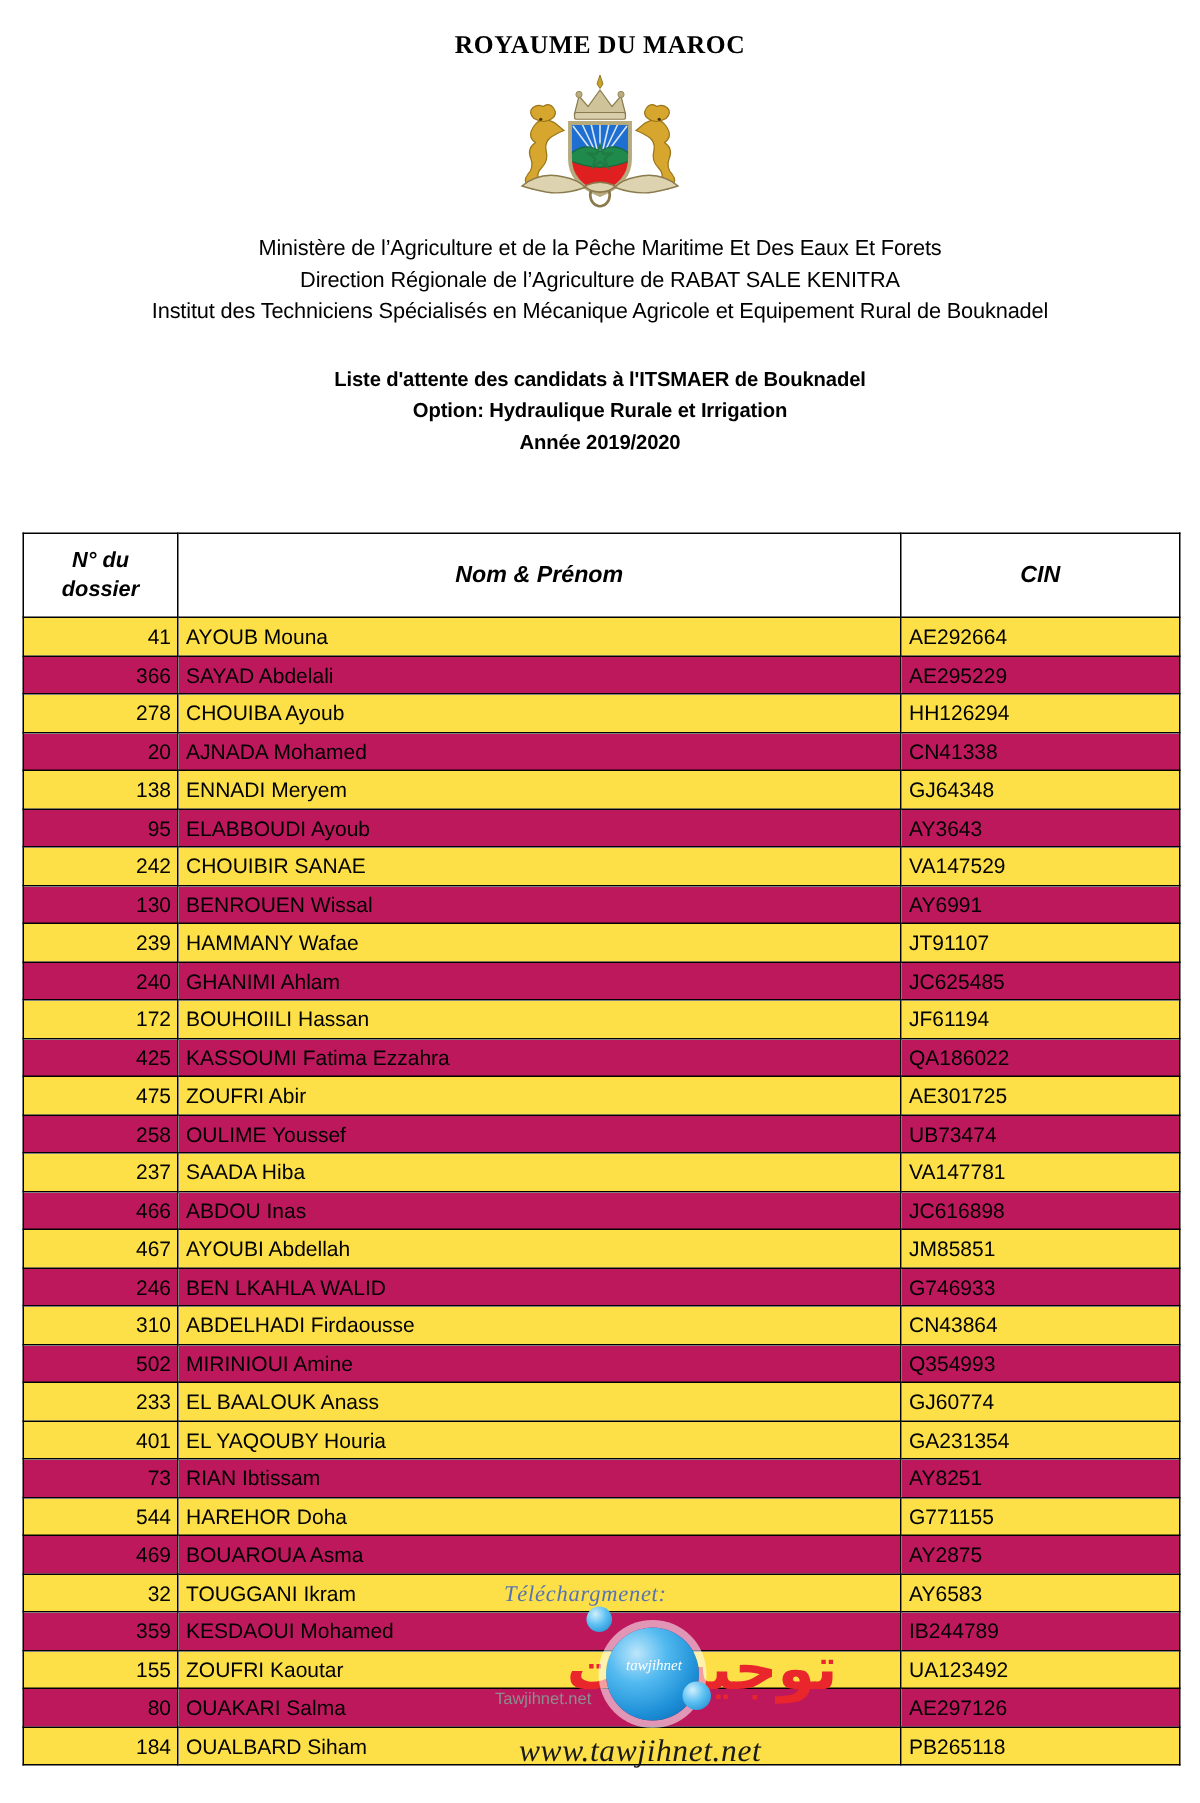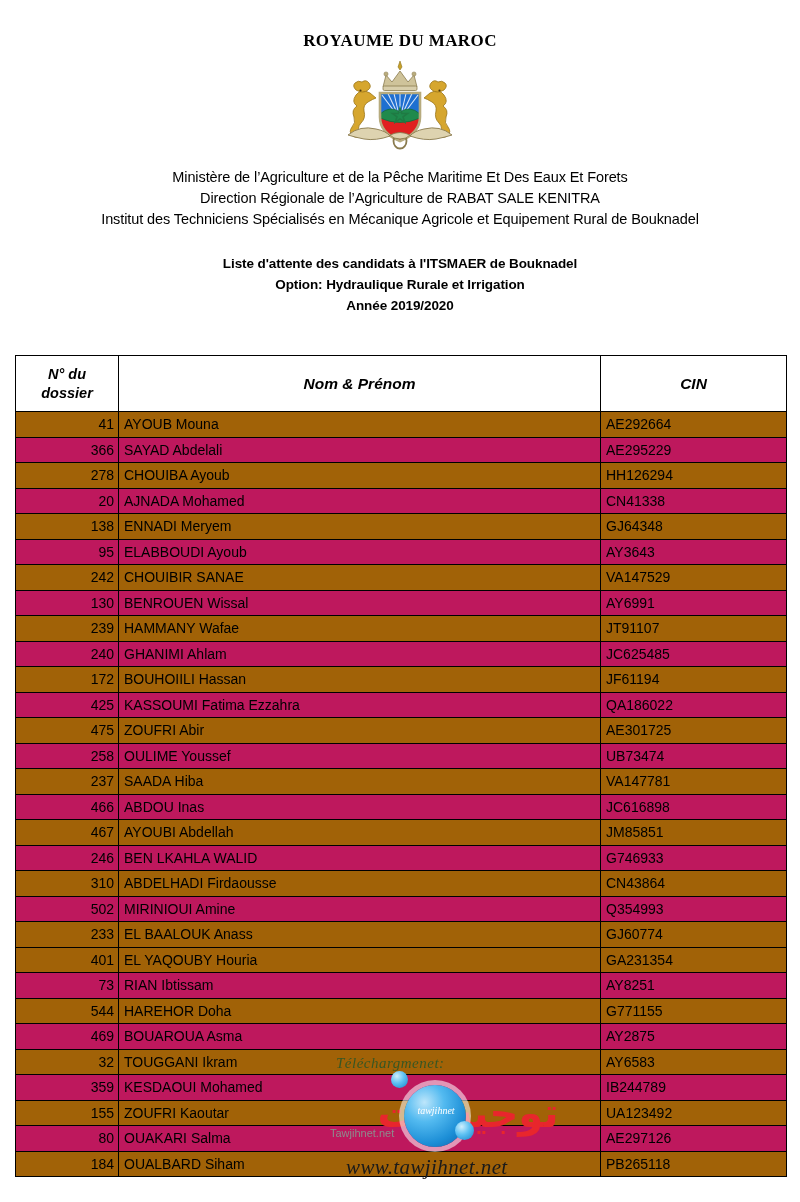--- a/index.html
+++ b/index.html
@@ -23,21 +23,21 @@
     width: 800px;
     height: 1202px;
   }
 
   .kingdom-title {
     text-align: center;
     font-family: "Liberation Serif", serif;
     font-weight: bold;
     font-size: 17px;
     letter-spacing: 0.4px;
-    padding-top: 32px;
+    padding-top: 21px;
     line-height: 1.1;
   }
 
   
   .emblem-wrap {
     display: flex;
     justify-content: center;
     align-items: flex-start;
     margin-top: 6px;
     height: 96px;
@@ -116,21 +116,21 @@
   table.candidates tbody td.cell-nom {
     text-align: left;
     padding-left: 5px;
   }
   table.candidates tbody td.cell-cin {
     text-align: left;
     padding-left: 5px;
   }
 
   table.candidates tbody tr.row-alt td {
-    background: #a16207;
+    background: #fde047;
   }
   table.candidates tbody tr.row-plain td {
     background: #be185d;
   }
 
   
   .watermark {
     position: absolute;
     left: 0;
     top: 0;
@@ -146,21 +146,21 @@
     width: 300px;
     height: 140px;
   }
   .wm-telecharg {
     position: absolute;
     left: 18px;
     top: 0px;
     font-family: "Liberation Serif", serif;
     font-style: italic;
     font-size: 15px;
-    color: #14532d;
+    color: #1d4ed8;
     opacity: 0.75;
     white-space: nowrap;
     letter-spacing: 0.5px;
   }
   .wm-arabic {
     position: absolute;
     left: 0px;
     top: 38px;
     width: 300px;
     text-align: center;

